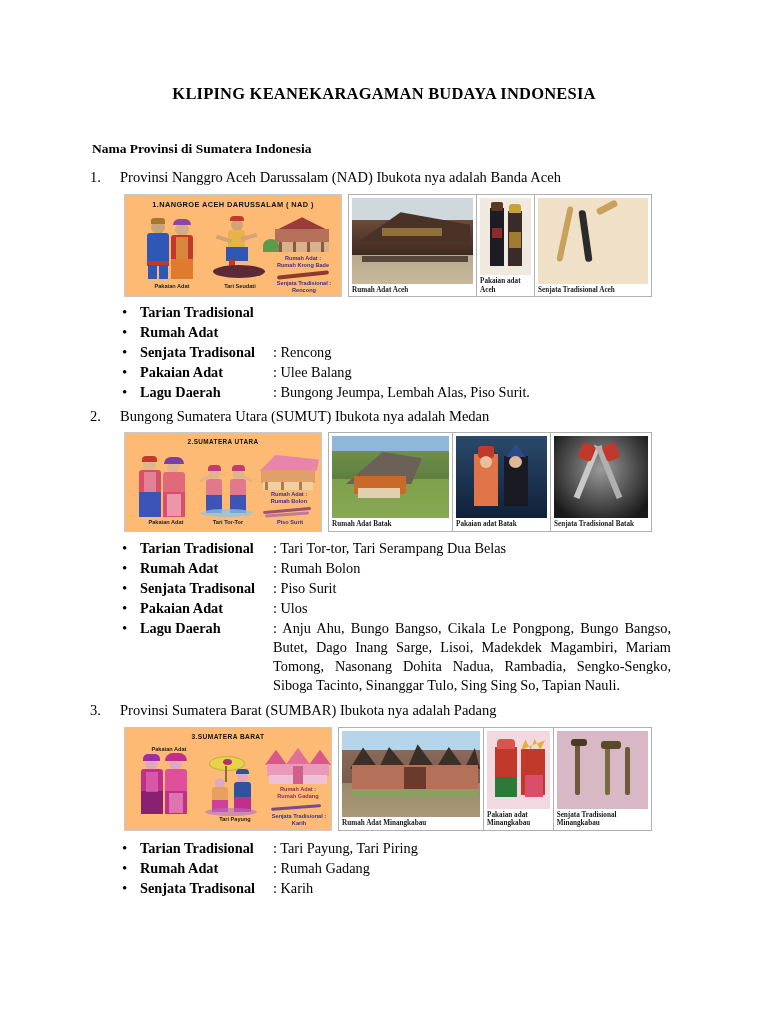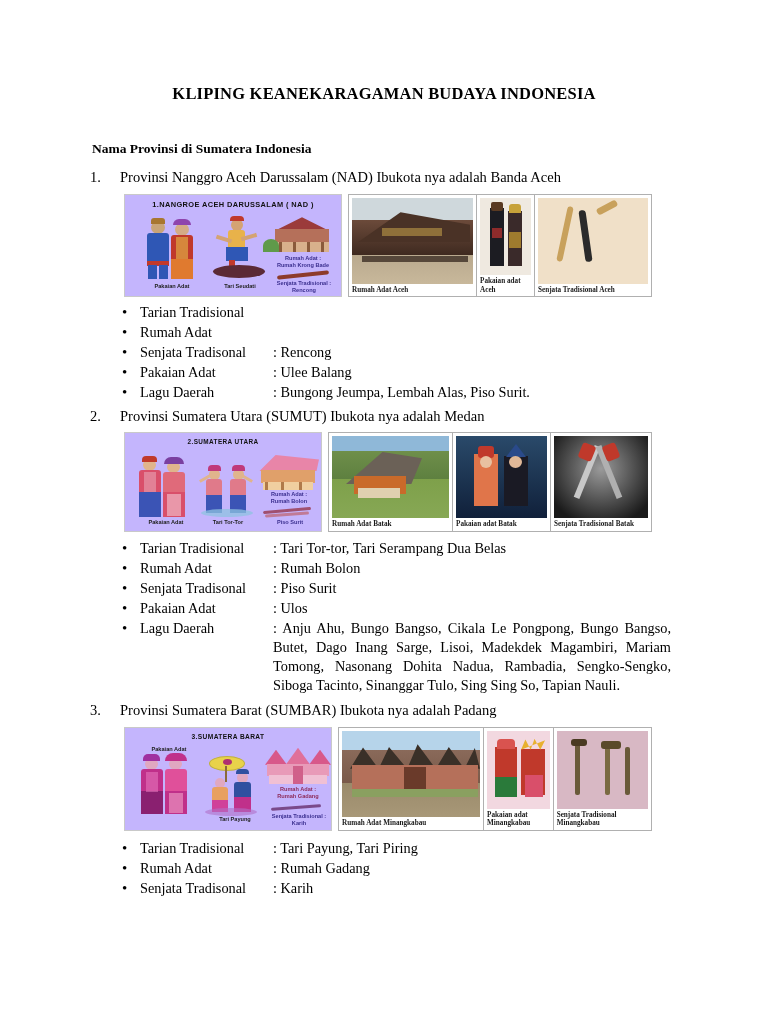--- a/index.html
+++ b/index.html
@@ -39,21 +39,21 @@
 
   
   .strip {
     display:flex;
     margin:8px 0 0 124px;
     width:528px;
     align-items:stretch;
   }
   .panel-illus {
     border:1px solid #c9c9c9;
-    background:#c4b5fd;
+    background:#fdba74;
     position:relative;
     overflow:hidden;
     box-sizing:border-box;
   }
   .photo-group {
     display:flex;
     border:1px solid #b0b0b0;
     box-sizing:border-box;
     margin-left:6px;
     background:#fff;
@@ -112,21 +112,21 @@
     display:flex;
     font-size:14.3px;
     line-height:1.33;
     margin-left:122px;
   }
   .bul-dot {
     flex:0 0 18px;
     font-size:15px;
     line-height:1.33;
   }
-  .bul-key { flex:0 0 133px; }
+  .bul-key { flex:0 0 133px;font-weight:bold; }
   .bul-val { flex:1; max-width:398px; text-align:justify; }
   .bul-val.wrap { text-align:justify; text-justify:inter-word; }
 </style>
 </head>
 <body>
 
 <div class="page">
 
   <div class="doc-title">KLIPING KEANEKARAGAMAN BUDAYA INDONESIA</div>
 
@@ -241,21 +241,21 @@
     </li>
     <li class="bul-row">
       <span class="bul-dot">•</span>
       <span class="bul-key">Lagu Daerah</span>
       <span class="bul-val">: Bungong Jeumpa, Lembah Alas, Piso Surit.</span>
     </li>
   </ul>
 
   <div class="prov-line" style="margin-top:4px;">
     <span class="prov-num">2.</span>
-    <span class="prov-text">Provinsi Sumatera Utara (SUMUT) Ibukota nya adalah Medan</span>
+    <span class="prov-text">Bungong Sumatera Utara (SUMUT) Ibukota nya adalah Medan</span>
   </div>
 
   <div class="strip" style="margin-top:7px;">
     <div class="panel-illus" style="width:198px;height:100px;">
       <div class="illus-title" style="font-size:6.4px;">2.SUMATERA UTARA</div>
 
       <div class="fig" style="left:14px;top:26px;width:22px;height:58px;">
         <div class="head" style="left:4px;top:0;width:13px;height:12px;background:#e0b48c;"></div>
         <div style="position:absolute;left:3px;top:-3px;width:15px;height:6px;background:#c0392b;border-radius:4px 4px 0 0;"></div>
         <div class="person" style="position:absolute;left:0;top:11px;width:22px;height:24px;background:#d94f6a;"></div>

